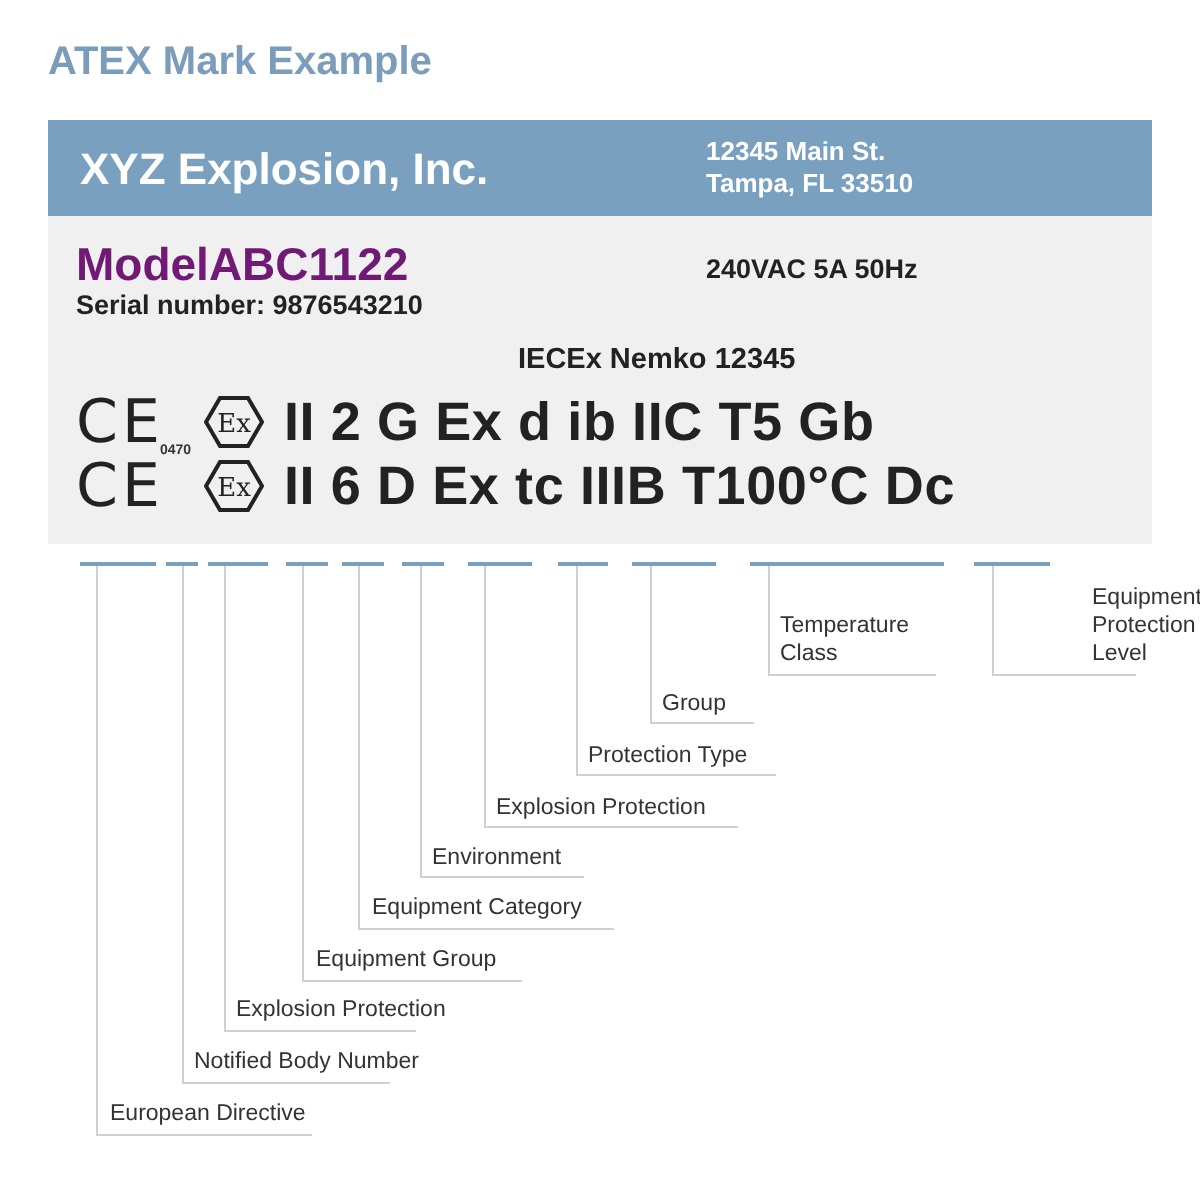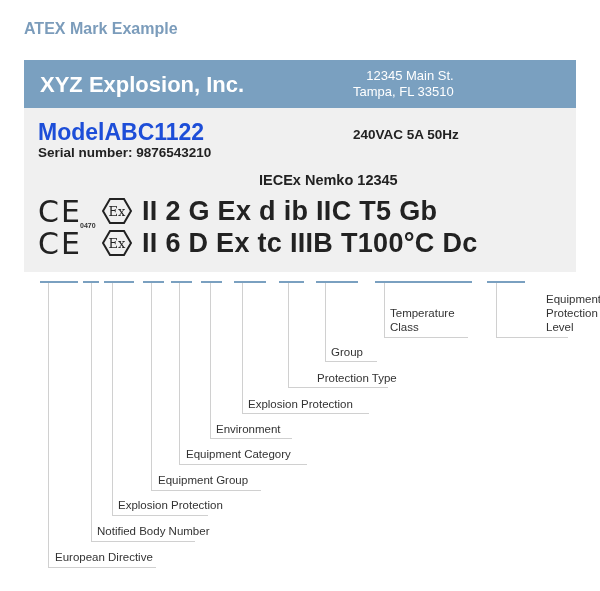--- a/index.html
+++ b/index.html
@@ -1,22 +1,22 @@
 <!DOCTYPE html>
 <html><head>
 <meta charset="utf-8">
 <style>
   html, body { margin:0; padding:0; background:#ffffff; }
   body { width:600px; height:591px; position:relative; overflow:hidden; font-family:"Liberation Sans", sans-serif; }
-  .title { position:absolute; left:24px; top:20px; font-size:16px; font-weight:bold; color:#7b9cbb; }
+  .title { position:absolute; left:24px; top:20px; font-size:20px; font-weight:bold; color:#7b9cbb; }
   .panel-head { position:absolute; left:24px; top:60px; width:552px; height:48px; background:#7aa0c0; }
   .company { position:absolute; left:16px; top:12px; font-size:22px; font-weight:bold; color:#ffffff; }
-  .addr { position:absolute; left:329px; top:8px; font-size:13px; font-weight:normal; color:#ffffff; line-height:16px;text-align:right; }
+  .addr { position:absolute; left:329px; top:8px; font-size:13px; font-weight:bold; color:#ffffff; line-height:16px; }
   .panel-body { position:absolute; left:24px; top:108px; width:552px; height:164px; background:#f0f0f0; }
-  .model { position:absolute; left:14px; top:11px; font-size:23px; font-weight:bold; color:#1d4ed8; }
+  .model { position:absolute; left:14px; top:11px; font-size:23px; font-weight:bold; color:#701a75; }
   .serial { position:absolute; left:14px; top:37px; font-size:13.5px; font-weight:bold; color:#222; }
   .elec { position:absolute; left:329px; top:18px; font-size:13.5px; font-weight:bold; color:#222; line-height:17px; }
   .elec sub { font-size:8px; }
   .iecex { position:absolute; left:207px; top:64px; font-size:14.5px; font-weight:bold; color:#222;margin-left:28px; }
   .mark-row { position:absolute; left:14px; height:34px; display:flex; align-items:center; }
   .ce { font-family:"DejaVu Sans", sans-serif; font-size:30px; color:#222; letter-spacing:2px; width:46px; }
   .nb { position:absolute; left:56px; top:114px; font-size:7px; font-weight:bold; color:#333; }
   .exhex { width:30px; height:26px; margin-left:18px; margin-right:10px; }
   .code { font-size:27px; font-weight:bold; color:#222; letter-spacing:0.3px; white-space:pre; }
   .seg { position:absolute; top:281px; height:2px; background:#7aa0c0; }
@@ -99,21 +99,21 @@
 <div class="vline" style="left:210px;top:283px;height:156px;"></div>
 <div class="hline" style="left:210px;top:438px;width:82px;"></div>
 <div class="lbl" style="left:216px;top:422px;">Environment</div>
 
 <div class="vline" style="left:242px;top:283px;height:131px;"></div>
 <div class="hline" style="left:242px;top:413px;width:127px;"></div>
 <div class="lbl" style="left:248px;top:397px;">Explosion Protection</div>
 
 <div class="vline" style="left:288px;top:283px;height:105px;"></div>
 <div class="hline" style="left:288px;top:387px;width:100px;"></div>
-<div class="lbl" style="left:294px;top:371px;margin-left:23px;">Protection Type</div>
+<div class="lbl" style="left:294px;top:371px;">Protection Type</div>
 
 <div class="vline" style="left:325px;top:283px;height:79px;"></div>
 <div class="hline" style="left:325px;top:361px;width:52px;"></div>
 <div class="lbl" style="left:331px;top:345px;">Group</div>
 
 <div class="vline" style="left:384px;top:283px;height:55px;"></div>
 <div class="hline" style="left:384px;top:337px;width:84px;"></div>
 <div class="lbl" style="left:390px;top:306px;width:80px;">Temperature Class</div>
 
 <div class="vline" style="left:496px;top:283px;height:55px;"></div>

